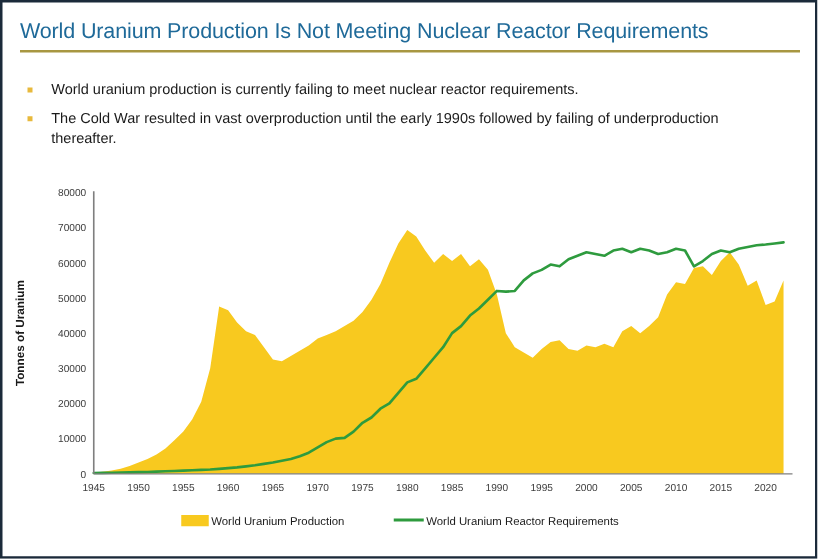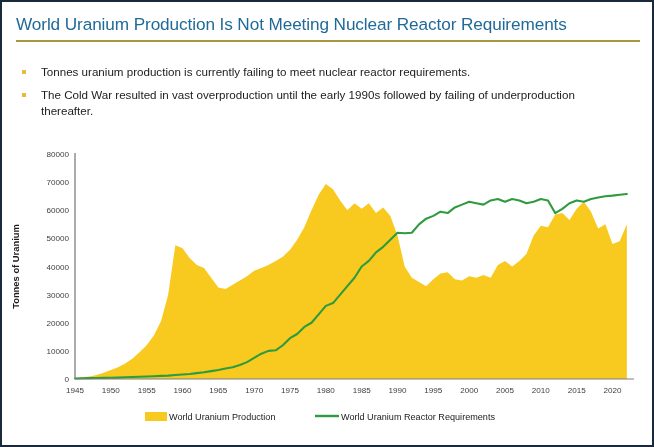--- a/index.html
+++ b/index.html
@@ -95,21 +95,21 @@
 <div id="slide">
 
   <div id="title-block">
     <div id="page-title">World Uranium Production Is Not Meeting Nuclear Reactor Requirements</div>
     <div id="title-rule"></div>
   </div>
 
   <div id="bullets">
     <div class="bullet-row">
       <span class="bullet-mark"></span>
-      <span class="bullet-text">Tonnes uranium production is currently failing to meet nuclear reactor requirements.</span>
+      <span class="bullet-text">World uranium production is currently failing to meet nuclear reactor requirements.</span>
     </div>
     <div class="bullet-row">
       <span class="bullet-mark"></span>
       <span class="bullet-text">The Cold War resulted in vast overproduction until the early 1990s followed by failing of underproduction thereafter.</span>
     </div>
   </div>
 
   <div id="chart-area">
     <svg id="chart-svg" width="654" height="305" viewBox="0 0 654 305">
       <g id="g-yticks">

